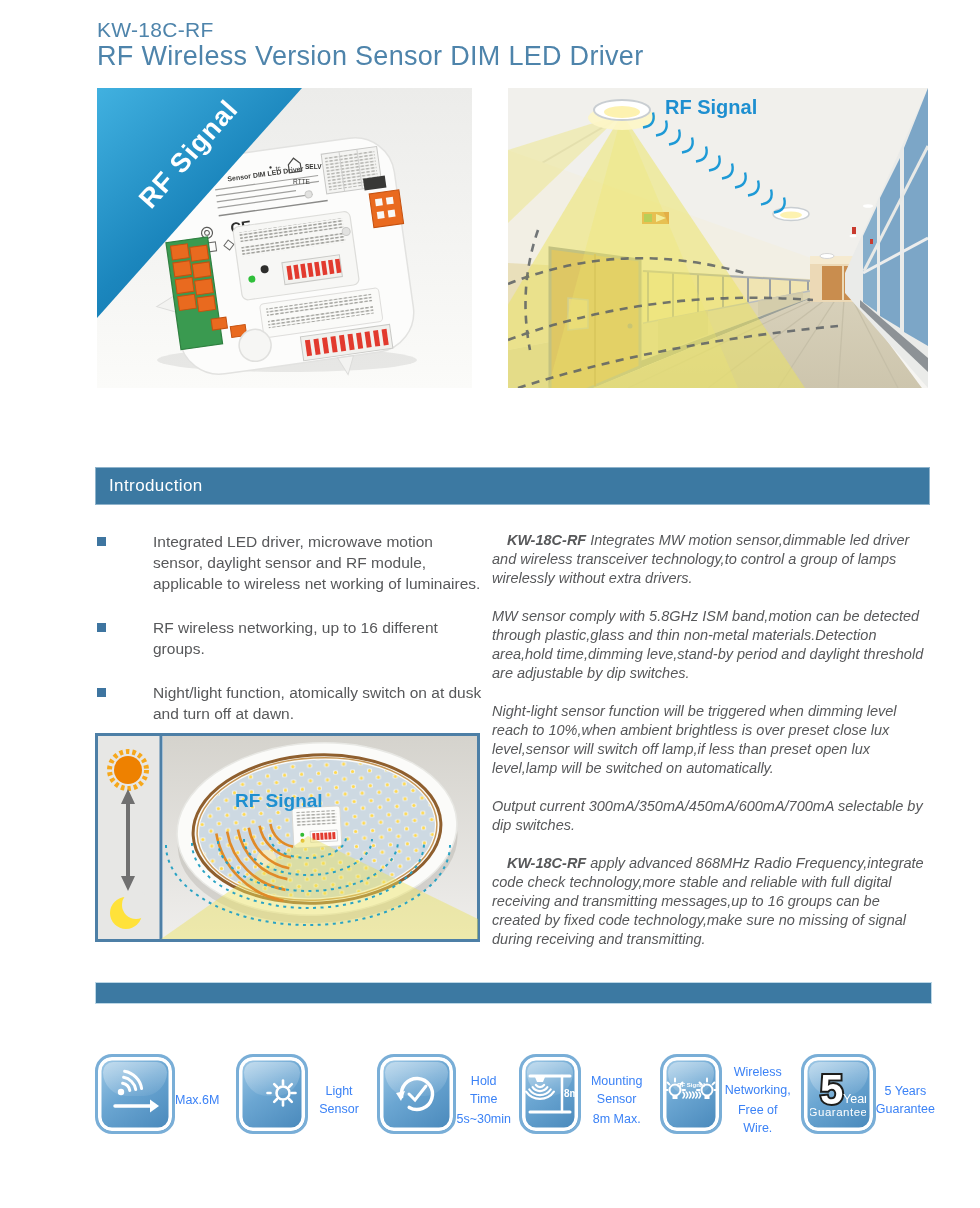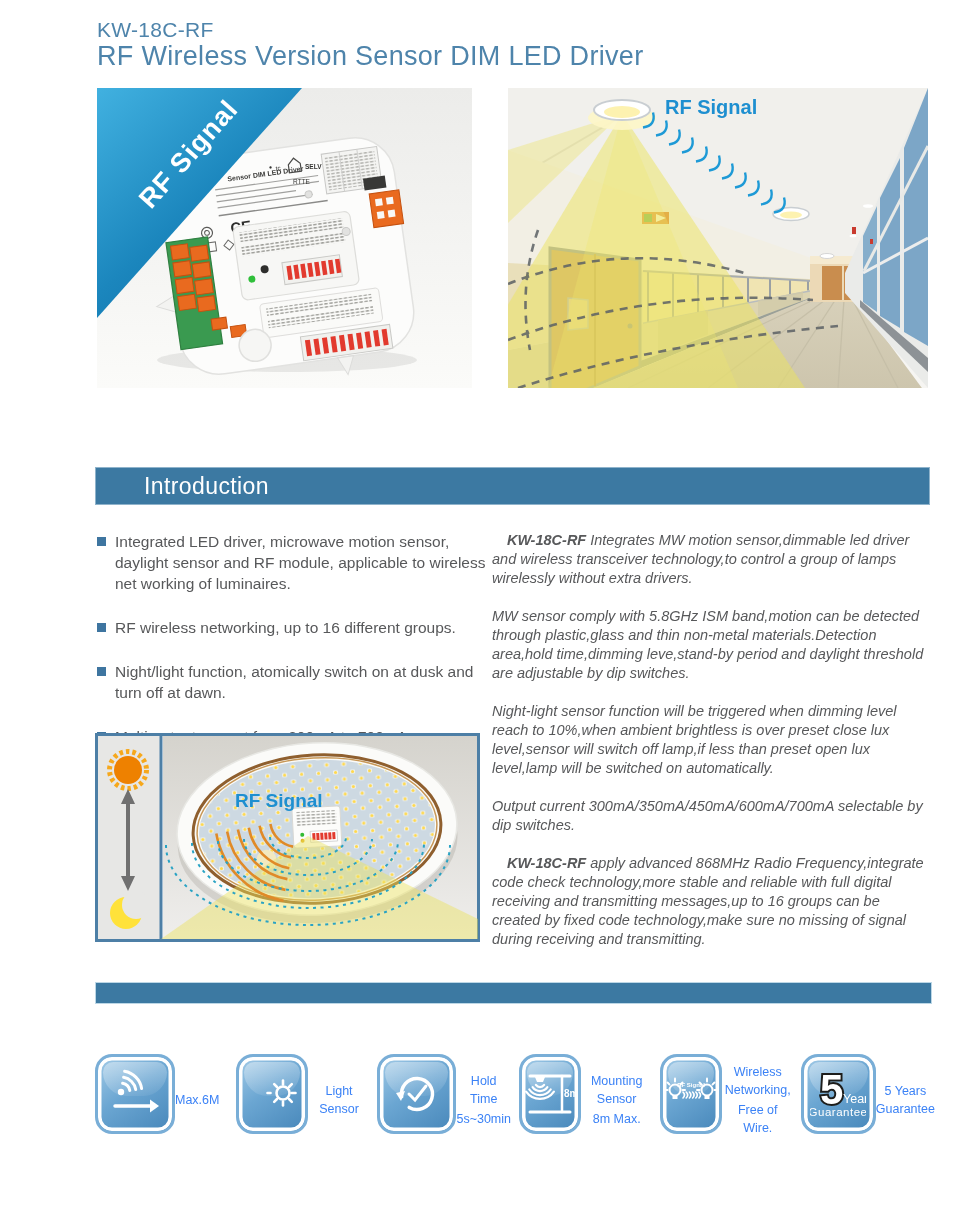--- a/index.html
+++ b/index.html
@@ -8,24 +8,24 @@
   
   .hdr{left:97px;top:16px;width:720px;}
   .hdr .model{font-size:21px;line-height:27px;color:#4e84ab;letter-spacing:.3px;}
   .hdr .sub{font-size:27px;line-height:27px;color:#4e84ab;letter-spacing:.3px;}
   
   .fig1{left:97px;top:88px;width:375px;height:300px;}
   .fig2{left:508px;top:88px;width:420px;height:300px;}
   .fig svg{display:block;width:100%;height:100%;}
   
   .introbar{left:95px;top:467px;width:833px;height:36px;background:#3c79a2;border:1px solid #8fb3cb;}
-  .introbar span{display:block;font-size:23px;line-height:36px;color:#ffffff;font-weight:400;letter-spacing:.4px;margin-left:48px;}
+  .introbar span{display:block;padding-left:13px;font-size:17px;line-height:36px;color:#ffffff;font-weight:400;letter-spacing:.4px;}
   
   .leftcol{left:97px;top:531px;width:390px;}
-  .bullet{display:flex;margin-bottom:23px;}
+  .bullet{display:flex;margin-bottom:23px;gap:38px;}
   .bullet .sq{flex:0 0 9px;width:9px;height:9px;background:#3e75a0;margin:6px 9px 0 0;}
   .bullet .btext{font-size:15.5px;line-height:21px;color:#57585a;}
   .rightcol{left:492px;top:531px;width:438px;font-style:italic;}
   .para{margin:0 0 19px 0;font-size:14.5px;line-height:19px;color:#57585a;}
   .para .lead{font-weight:bold;}
   .para.indent{text-indent:15px;}
   
   .fig3{left:95px;top:733px;width:385px;height:209px;}
   
   .divbar{left:95px;top:982px;width:835px;height:20px;background:#3c79a2;border:1px solid #bcd7e6;}

